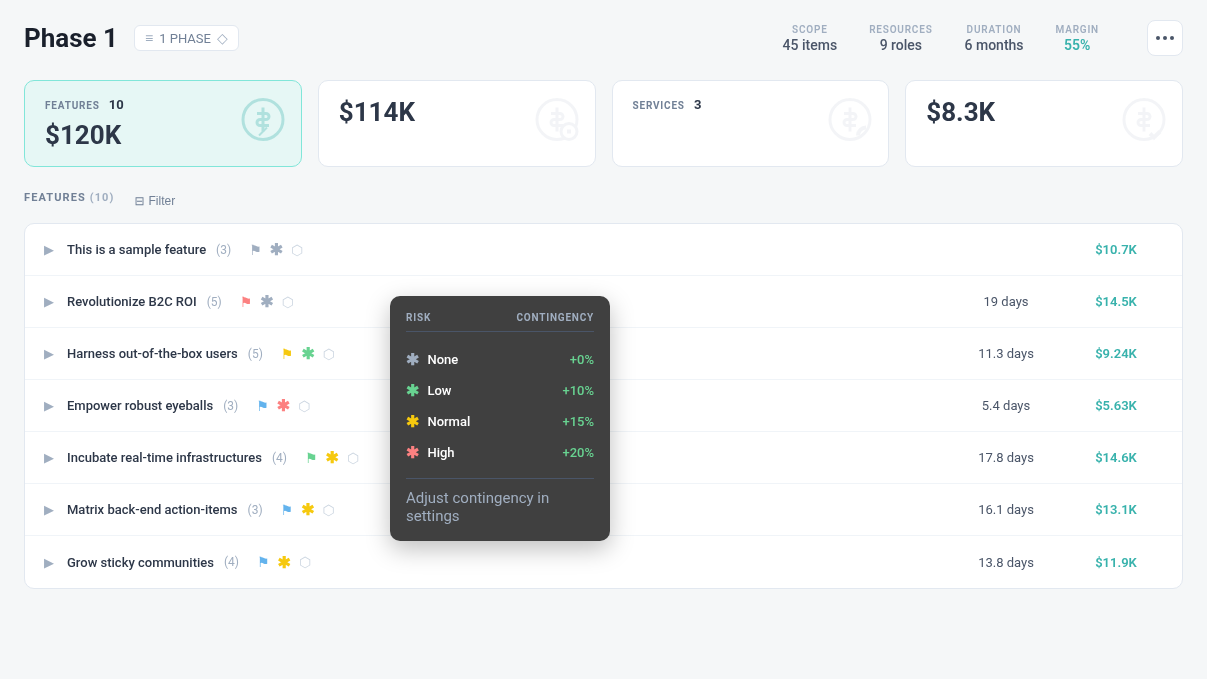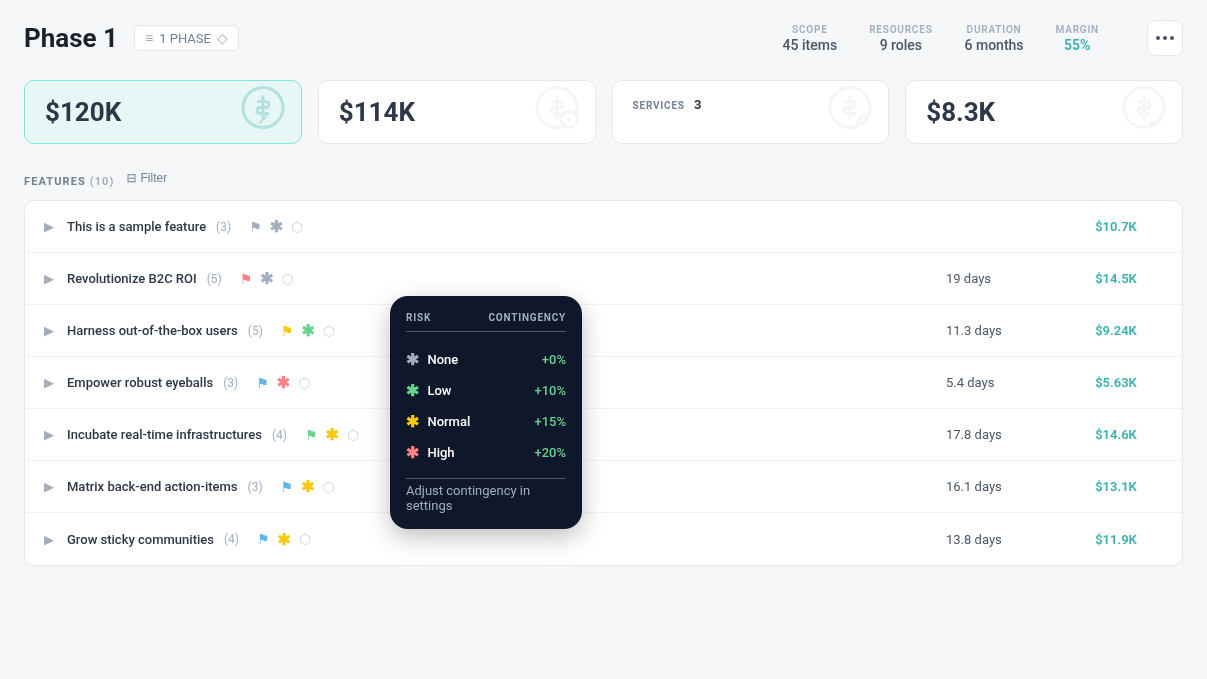--- a/index.html
+++ b/index.html
@@ -162,22 +162,22 @@
     }
 
     .card.active .card-icon {
       opacity: 0.25;
       color: #38b2ac;
     }
 
     
     .section-header {
       display: flex;
-      align-items: flex-end;
-      gap: 4px;
+      align-items: flex-start;
+      gap: 12px;
       margin-bottom: 12px;
     }
 
     .section-title {
       font-size: 11px;
       font-weight: 700;
       letter-spacing: 0.1em;
       text-transform: uppercase;
       color: #718096;
     }
@@ -277,39 +277,39 @@
     }
 
     .tag-icon {
       font-size: 14px;
       color: #cbd5e0;
     }
 
     .row-units {
       font-size: 13px;
       color: #4a5568;
-      text-align: left;
+      text-align: center;
     }
 
     .row-total {
       font-size: 13px;
       font-weight: 600;
       color: #38b2ac;
       text-align: center;
     }
 
     
     .risk-popup {
       position: absolute;
       top: 296px;
       left: 390px;
-      background: #0f172a;
-      border-radius: 18px;
+      background: #404040;
+      border-radius: 10px;
       padding: 16px;
-      width: 192px;
+      width: 220px;
       z-index: 100;
       box-shadow: 0 8px 24px rgba(0,0,0,0.25);
     }
 
     .popup-header {
       display: flex;
       justify-content: space-between;
       margin-bottom: 12px;
       padding-bottom: 8px;
       border-bottom: 1px solid #4a5568;
@@ -343,23 +343,23 @@
     }
 
     .popup-contingency {
       font-size: 13px;
       color: #68d391;
       font-weight: 500;
     }
 
     .popup-footer {
       margin-top: 10px;
-      padding-top: 4px;
+      padding-top: 10px;
       border-top: 1px solid #4a5568;
-      font-size: 13px;
+      font-size: 15px;
       color: #a0aec0;
     }
 
     .risk-none { color: #a0aec0; }
     .risk-low { color: #68d391; }
     .risk-normal { color: #f6c90e; }
     .risk-high { color: #fc8181; }
 
     .diamond-icon {
       font-size: 14px;
@@ -401,20 +401,26 @@
           <span></span>
             <span></span>
             <span></span>
         </div>
       </button>
     </div>
   </div>
 
   <div class="cards-row">
   <div class="card active">
+    <div class="card-header">
+      <span>
+        <span class="card-label">FEATURES</span>
+        <span class="card-count">10</span>
+      </span>
+    </div>
     <div class="card-amount">$120K</div>
     <div class="card-icon" style="color: #38b2ac; opacity: 0.3; position:absolute; right:14px; top:50%; transform:translateY(-50%);">
       <svg width="48" height="48" viewBox="0 0 24 24" fill="none" stroke="currentColor" stroke-width="1.5">
       <circle cx="12" cy="12" r="10"></circle>
             <path d="M12 6v12M9 9h4.5a1.5 1.5 0 0 1 0 3h-3a1.5 1.5 0 0 0 0 3H15"></path>
       <path d="M10 20l4-4" stroke-width="1"></path>
     </svg>
     </div>
   </div>
       <div class="card">

